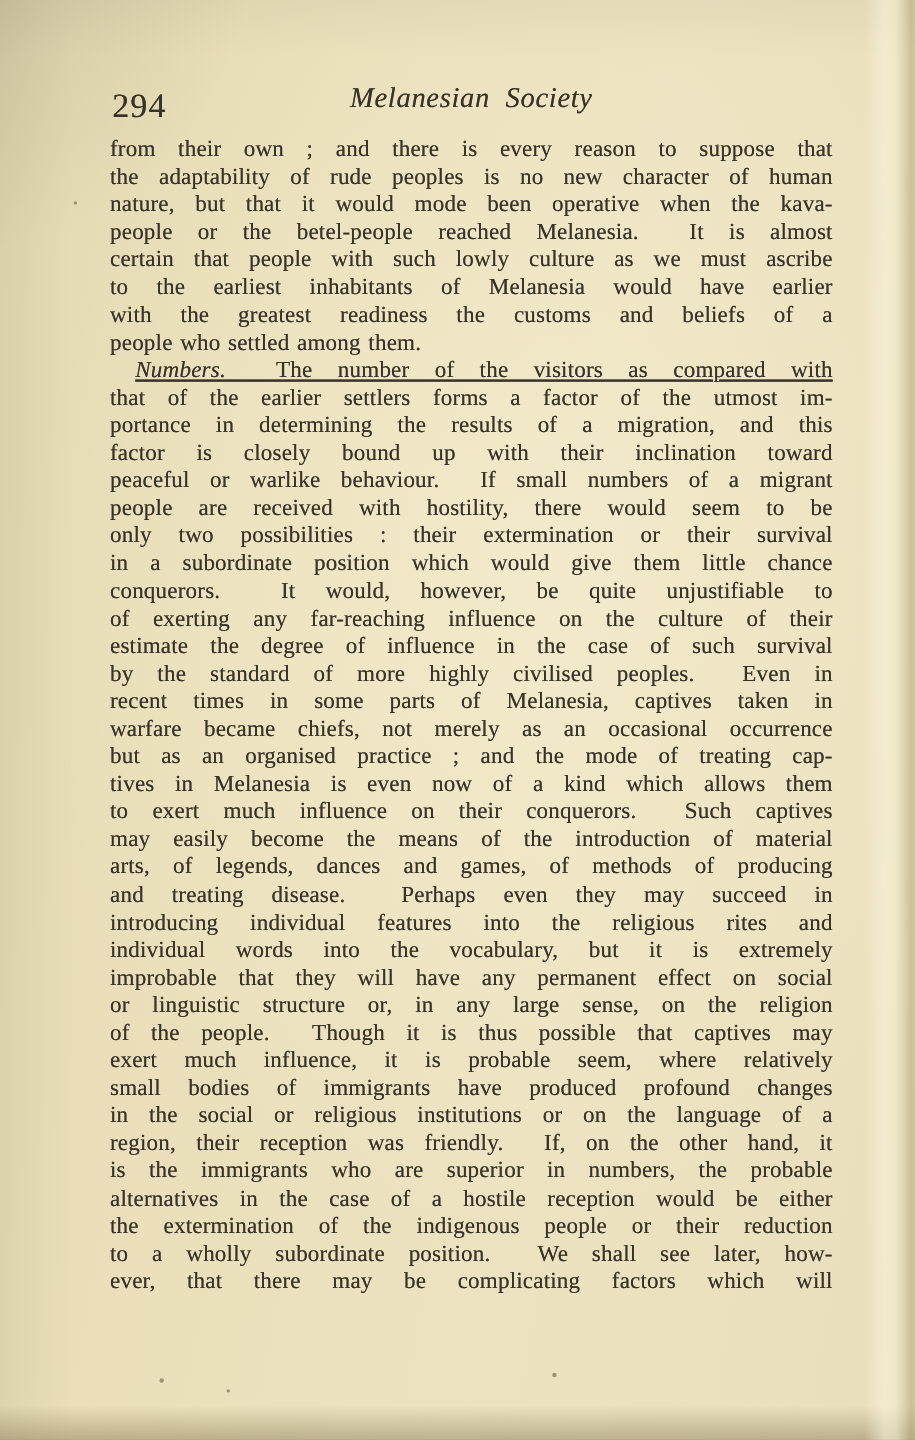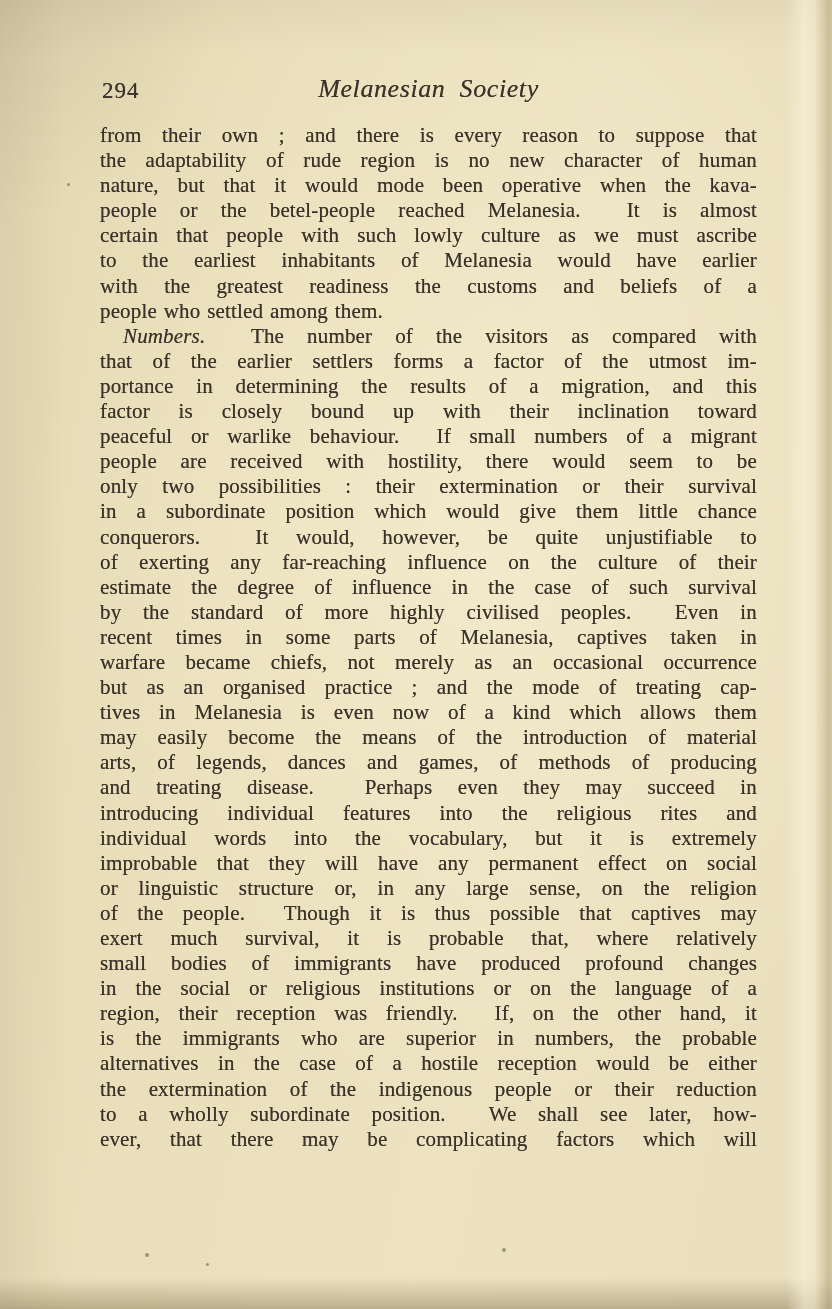--- a/index.html
+++ b/index.html
@@ -40,21 +40,21 @@
     position: absolute;
     left: 100px;
     top: 74px;
     width: 657px;
     height: 34px;
   }
   .page-number {
     position: absolute;
     left: 2px;
     top: 4px;
-    font-size: 23px;
+    font-size: 31px;
     letter-spacing: 1px;
     text-shadow: 0 0 0.6px rgba(57,50,42,0.75);
     text-align: center;
   }
   .running-title {
     position: absolute;
     left: 0;
     right: 0;
     top: 0;
     text-align: center;
@@ -77,20 +77,21 @@
   }
   .line {
     text-align: justify;
     white-space: normal;
   }
   .jl {
     text-align-last: justify;
   }
   .ind {
     text-indent: 23px;
+    text-decoration: underline;
   }
   .lead-italic {
     font-style: italic;
   }
   .speck {
     position: absolute;
     background: #5a5240;
     opacity: 0.55;
     border-radius: 50%;
   }
@@ -101,21 +102,21 @@
 <div class="page">
 
   <div class="page-header">
     <div class="page-number">294</div>
     <div class="running-title">Melanesian Society</div>
   </div>
 
   <div class="body-text">
       <div class="paragraph">
         <div class="line jl">from their own ; and there is every reason to suppose that</div>
-        <div class="line jl">the adaptability of rude region is no new character of human</div>
+        <div class="line jl">the adaptability of rude peoples is no new character of human</div>
         <div class="line jl">nature, but that it would mode been operative when the kava-</div>
         <div class="line jl">people or the betel-people reached Melanesia.&nbsp; It is almost</div>
         <div class="line jl">certain that people with such lowly culture as we must ascribe</div>
         <div class="line jl">to the earliest inhabitants of Melanesia would have earlier</div>
         <div class="line jl">with the greatest readiness the customs and beliefs of a</div>
         <div class="line">people who settled among them.</div>
       </div>
       <div class="paragraph">
         <div class="line jl ind"><span class="lead-italic">Numbers.</span>&nbsp; The number of the visitors as compared with</div>
         <div class="line jl">that of the earlier settlers forms a factor of the utmost im-</div>
@@ -126,29 +127,30 @@
         <div class="line jl">only two possibilities : their extermination or their survival</div>
         <div class="line jl">in a subordinate position which would give them little chance</div>
         <div class="line jl">conquerors.&nbsp; It would, however, be quite unjustifiable to</div>
         <div class="line jl">of exerting any far-reaching influence on the culture of their</div>
         <div class="line jl">estimate the degree of influence in the case of such survival</div>
         <div class="line jl">by the standard of more highly civilised peoples.&nbsp; Even in</div>
         <div class="line jl">recent times in some parts of Melanesia, captives taken in</div>
         <div class="line jl">warfare became chiefs, not merely as an occasional occurrence</div>
         <div class="line jl">but as an organised practice ; and the mode of treating cap-</div>
         <div class="line jl">tives in Melanesia is even now of a kind which allows them</div>
+        <div class="line jl">to exert much influence on their conquerors.&nbsp; Such captives</div>
         <div class="line jl">may easily become the means of the introduction of material</div>
         <div class="line jl">arts, of legends, dances and games, of methods of producing</div>
         <div class="line jl">and treating disease.&nbsp; Perhaps even they may succeed in</div>
         <div class="line jl">introducing individual features into the religious rites and</div>
         <div class="line jl">individual words into the vocabulary, but it is extremely</div>
         <div class="line jl">improbable that they will have any permanent effect on social</div>
         <div class="line jl">or linguistic structure or, in any large sense, on the religion</div>
         <div class="line jl">of the people.&nbsp; Though it is thus possible that captives may</div>
-        <div class="line jl">exert much survival, it is probable that, where relatively</div>
+        <div class="line jl">exert much influence, it is probable seem, where relatively</div>
         <div class="line jl">small bodies of immigrants have produced profound changes</div>
         <div class="line jl">in the social or religious institutions or on the language of a</div>
         <div class="line jl">region, their reception was friendly.&nbsp; If, on the other hand, it</div>
         <div class="line jl">is the immigrants who are superior in numbers, the probable</div>
         <div class="line jl">alternatives in the case of a hostile reception would be either</div>
         <div class="line jl">the extermination of the indigenous people or their reduction</div>
         <div class="line jl">to a wholly subordinate position.&nbsp; We shall see later, how-</div>
         <div class="line jl">ever, that there may be complicating factors which will</div>
       </div>
     </div>

